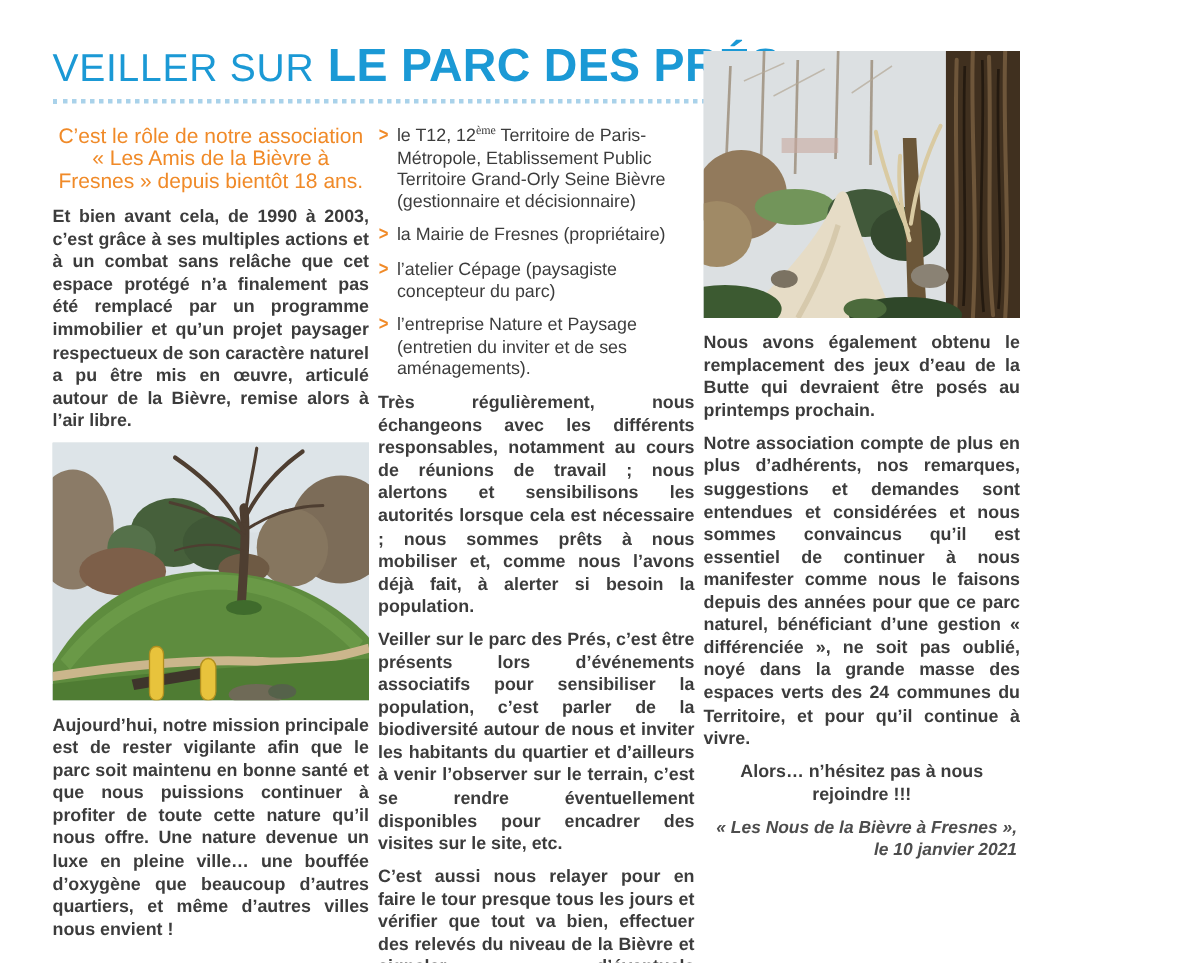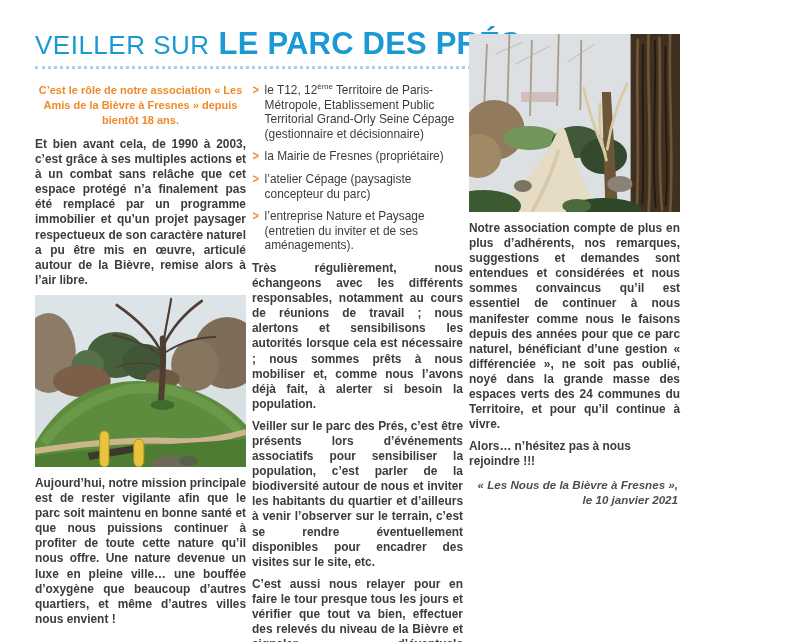--- a/index.html
+++ b/index.html
@@ -21,31 +21,31 @@
   .hdr{width:502px;margin-bottom:12px;}
   .title{display:flex;align-items:baseline;gap:9px;color:var(--title-blue);white-space:nowrap;}
   .title .t-light{font-size:26px;font-weight:400;letter-spacing:.5px;}
   .title .t-bold{font-size:31px;font-weight:700;letter-spacing:.2px;}
   .dotted-rule{width:100%;height:0;border-bottom:3px dotted var(--rule-blue);margin-top:4px;}
   
   .columns{display:flex;gap:6px;align-items:flex-start;}
   .col{flex:1 1 0;min-width:0;}
   .col3{margin-top:-50px;}
   p{font-size:11.9px;line-height:15.1px;text-align:justify;hyphens:auto;-webkit-hyphens:auto;margin-bottom:7px;font-weight:bold;}
-  p.single{text-align:left;}
+  p.single{text-align:center;}
   .lead{
-    color:var(--accent-orange);font-weight:700;font-size:11px;line-height:15px;
+    color:var(--accent-orange);font-weight:400;font-size:14px;line-height:15px;
     text-align:center;margin:2px 2px 9px;
   }
   
   ul.bullets{list-style:none;margin:2px 0 4px;}
   ul.bullets li{display:flex;gap:5px;font-size:11.9px;line-height:14.6px;margin-bottom:8px;}
   .chev{color:var(--accent-orange);font-weight:700;font-size:13px;line-height:14px;transform:scaleX(.85);}
   .li-text{flex:1;}
-  .li-text sup{font-size:8px;vertical-align:super;line-height:0;}
+  .li-text sup{font-size:8px;vertical-align:super;line-height:0;font-family:Liberation Serif, serif;}
   
   figure.photo{width:100%;overflow:hidden;margin:3px 0 9px;background:#d9e0e4;}
   figure.photo svg{display:block;width:100%;height:100%;}
   .photo-butte{height:172px;}
   .photo-path{height:178px;margin-top:0;}
   
   .signature{
     text-align:right;font-style:italic;font-weight:700;color:var(--signature-gray);
     font-size:11.6px;line-height:15.5px;margin-top:3px;padding-right:2px;
   }
@@ -103,21 +103,21 @@
         </svg>
       </figure>
 
       <p>Aujourd’hui, notre mission principale est de rester vigilante afin que le parc soit maintenu en bonne santé et que nous puissions continuer à profiter de toute cette nature qu’il nous offre. Une nature devenue un luxe en pleine ville… une bouffée d’oxygène que beaucoup d’autres quartiers, et même d’autres villes nous envient !</p>
     </section>
 
     <section class="col col2">
       <ul class="bullets">
         <li>
           <span class="chev">&gt;</span>
-          <span class="li-text"><span>le T12, 12</span><sup>ème</sup><span> Territoire de Paris-Métropole, Etablissement Public Territorial Grand-Orly Seine Cépage (gestionnaire et décisionnaire)</span></span>
+          <span class="li-text"><span>le T12, 12</span><sup>ème</sup><span> Territoire de Paris-Métropole, Etablissement Public Territoire Grand-Orly Seine Bièvre (gestionnaire et décisionnaire)</span></span>
         </li>
         <li>
           <span class="chev">&gt;</span>
           <span class="li-text">la Mairie de Fresnes (propriétaire)</span>
         </li>
         <li>
           <span class="chev">&gt;</span>
           <span class="li-text">l’atelier Cépage (paysagiste concepteur du parc)</span>
         </li>
         <li>
@@ -173,20 +173,21 @@
             <path d="M207,6 C209,66 203,126 208,174"></path>
             <path d="M219,12 C217,72 223,132 219,172"></path>
           </g>
           <ellipse cx="168" cy="150" rx="14" ry="8" fill="#8a8274"></ellipse>
           <ellipse cx="60" cy="152" rx="10" ry="6" fill="#7b7262"></ellipse>
           <ellipse cx="16" cy="172" rx="42" ry="16" fill="#3c5a31"></ellipse>
           <ellipse cx="150" cy="176" rx="42" ry="12" fill="#2f4729"></ellipse>
           <ellipse cx="120" cy="172" rx="16" ry="7" fill="#4c6b3c"></ellipse>
         </svg>
       </figure>
+      <p>Nous avons également obtenu le remplacement des jeux d’eau de la Butte qui devraient être posés au printemps prochain.</p>
       <p>Notre association compte de plus en plus d’adhérents, nos remarques, suggestions et demandes sont entendues et considérées et nous sommes convaincus qu’il est essentiel de continuer à nous manifester comme nous le faisons depuis des années pour que ce parc naturel, bénéficiant d’une gestion « différenciée », ne soit pas oublié, noyé dans la grande masse des espaces verts des 24 communes du Territoire, et pour qu’il continue à vivre.</p>
       <p class="single">Alors… n’hésitez pas à nous rejoindre !!!</p>
       <p class="signature">
         <span>« Les Nous de la Bièvre à Fresnes »,</span><br>
         <span>le 10 janvier 2021</span>
       </p>
     </section>
 
   </div>
 </div>

